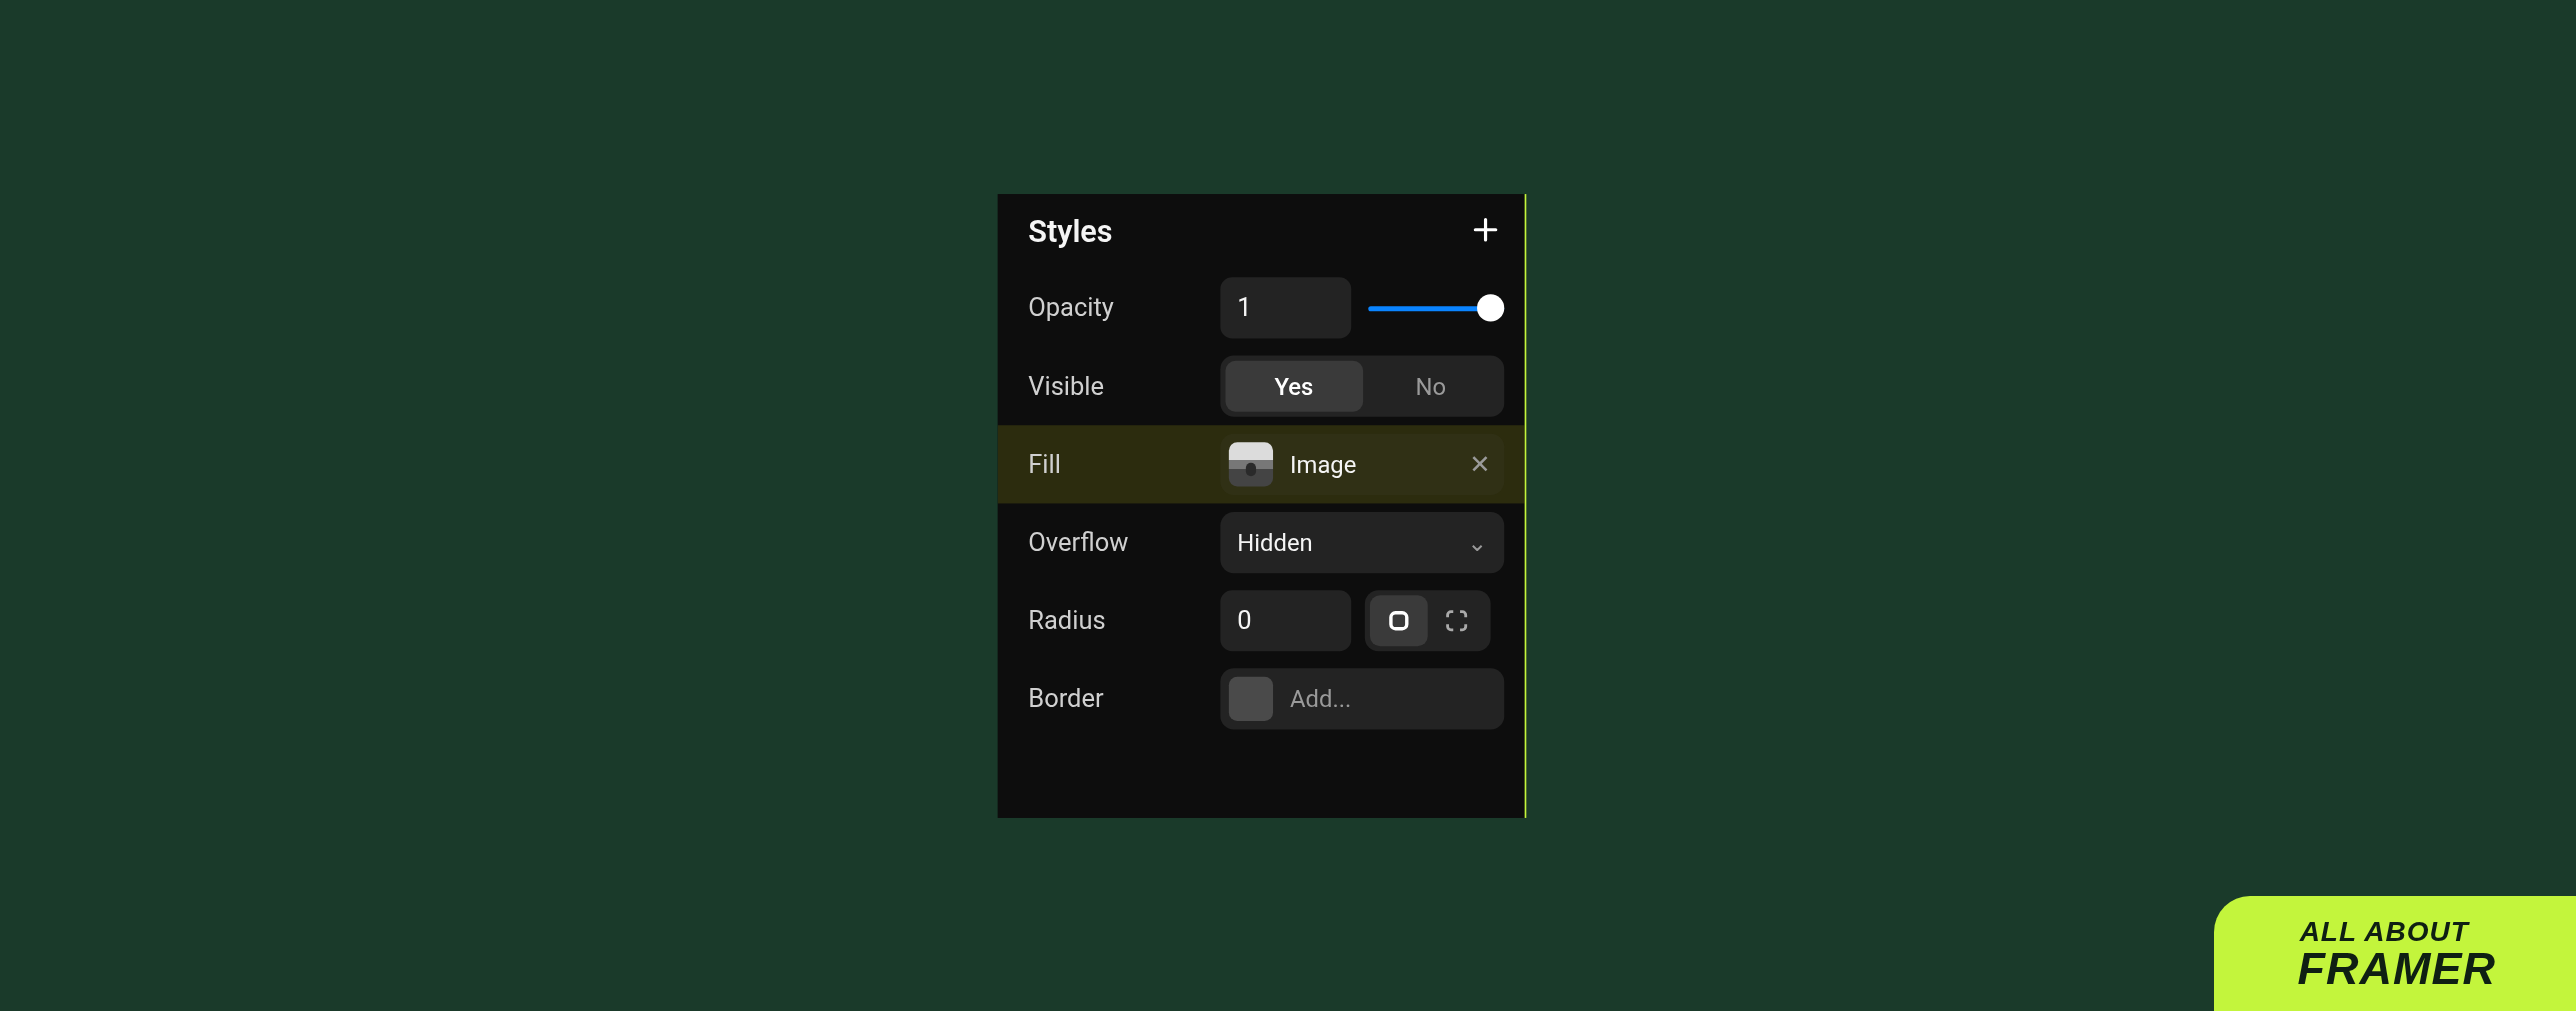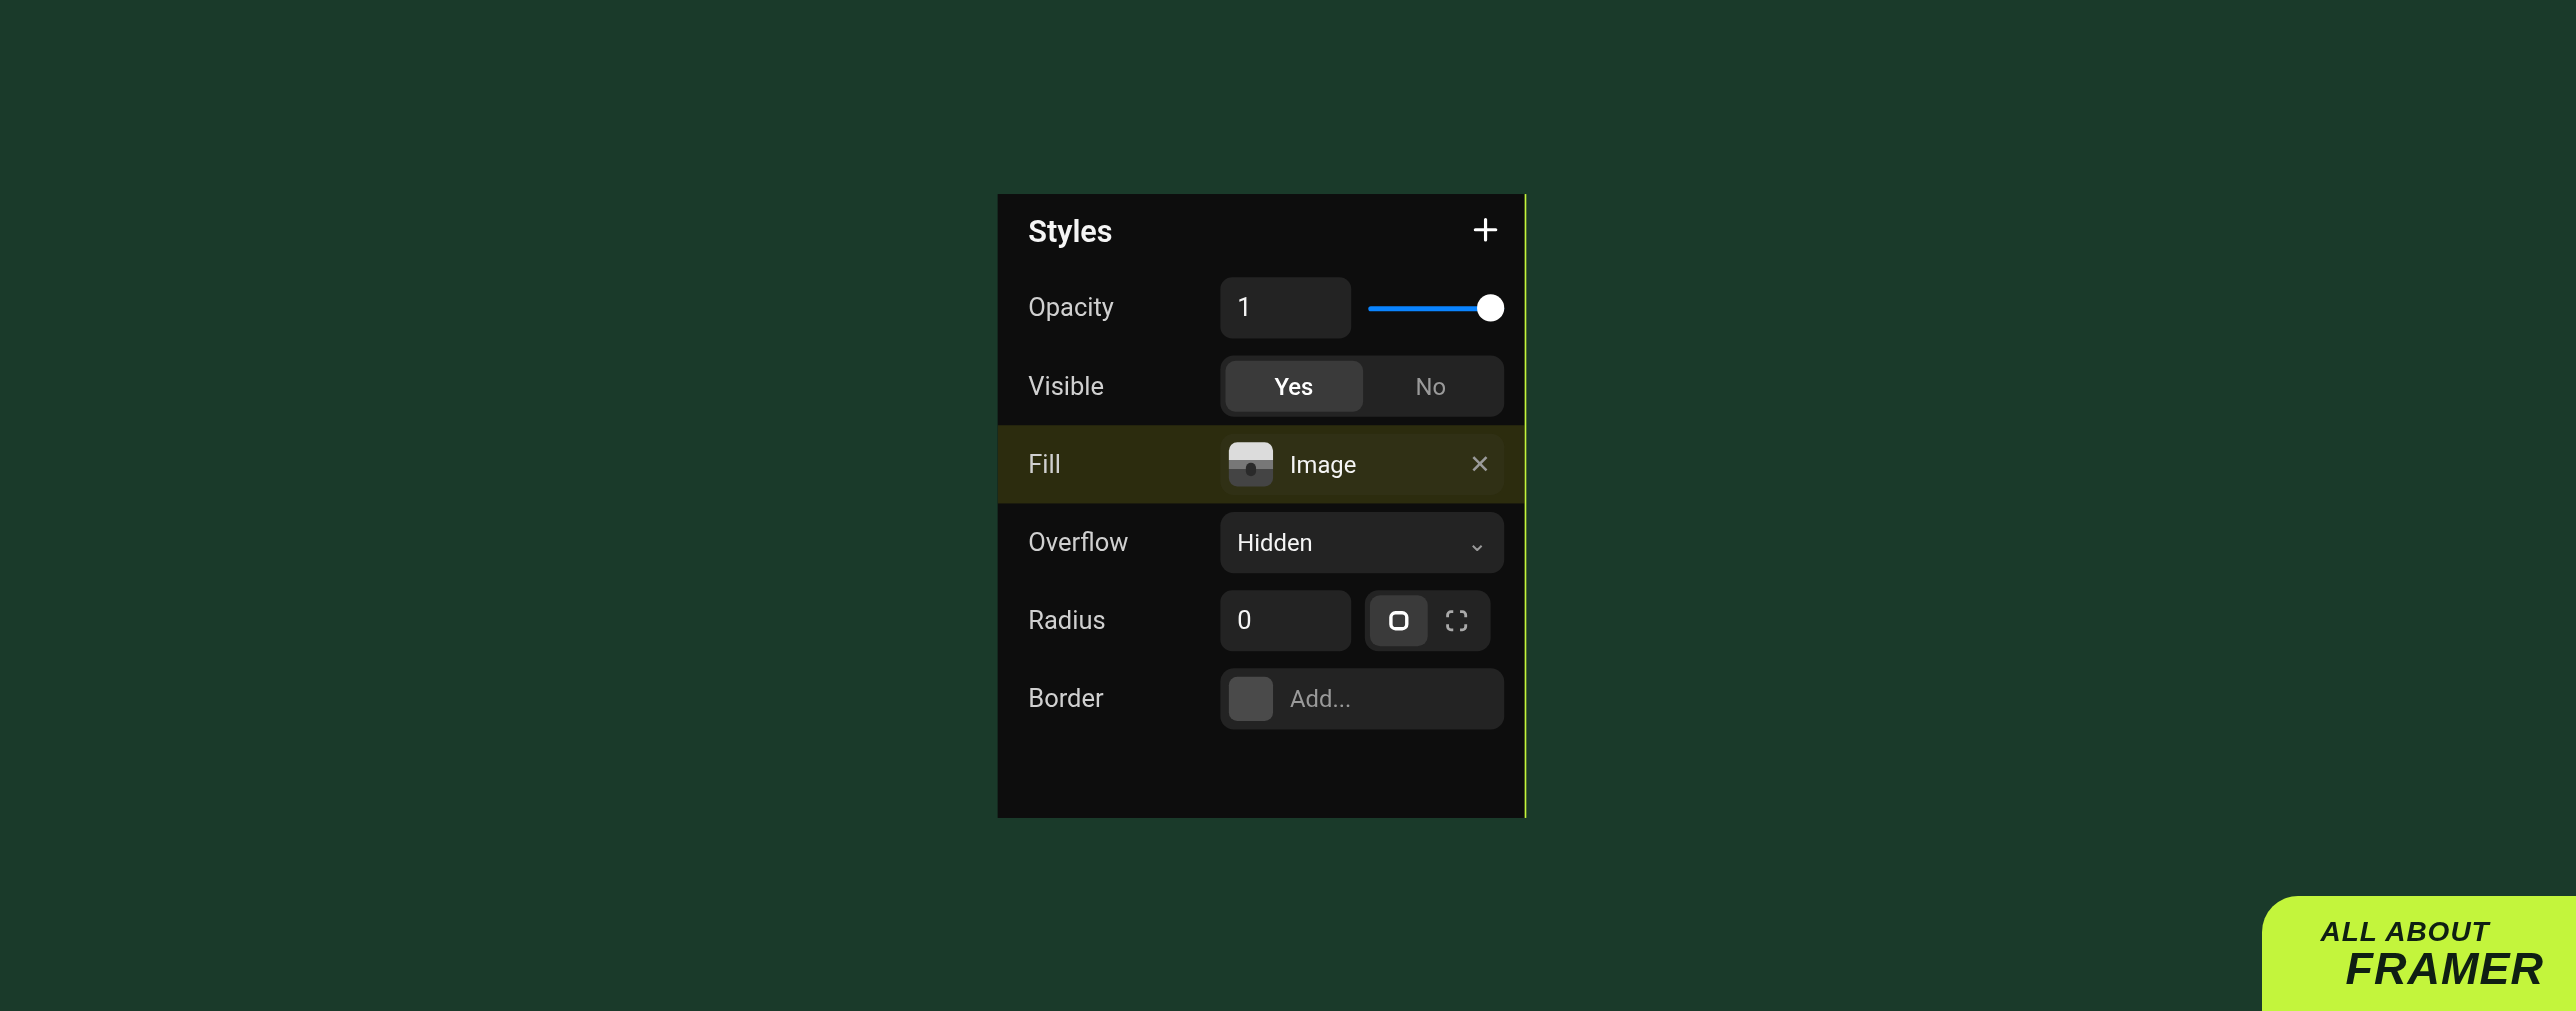--- a/index.html
+++ b/index.html
@@ -48,21 +48,21 @@
   .radius-ctrl{display:flex;gap:8px;flex:1;}
   .corner-toggle{height:36px;background:var(--ink-2);border-radius:8px;display:flex;padding:3px;}
   .corner-opt{width:34px;display:flex;align-items:center;justify-content:center;border-radius:6px;color:var(--txt-1);cursor:pointer;}
   .corner-opt.on{background:var(--ink-4);}
   .corner-opt svg{width:16px;height:16px;}
   .border-chip{flex:1;height:36px;background:var(--ink-2);border-radius:8px;display:flex;align-items:center;gap:10px;padding:0 8px 0 5px;cursor:pointer;}
   .swatch{width:26px;height:26px;border-radius:5px;background:#4a4a4a;}
   .add-txt{color:var(--txt-2);font-size:14px;}
 
   
-  .badge{position:absolute;right:0;bottom:0;background:var(--lime);color:#0f1f13;border-top-left-radius:36px;padding:22px 32px 20px 59px;font-weight:800;font-style:italic;letter-spacing:1px;line-height:1;text-align:left;font-family:Arial,Helvetica,sans-serif;}
+  .badge{position:absolute;right:0;bottom:0;background:var(--lime);color:#0f1f13;border-top-left-radius:36px;padding:22px 80px 20px 59px;font-weight:800;font-style:italic;letter-spacing:1px;line-height:1;text-align:center;font-family:Arial,Helvetica,sans-serif;}
   .badge .l1{font-size:28px;}
   .badge .l2{font-size:45px;margin-left:25px;}
 </style>
 </head>
 <body>
 
 <div class="ui-wrap">
   <div class="ui">
 
     <div class="styles-panel">

